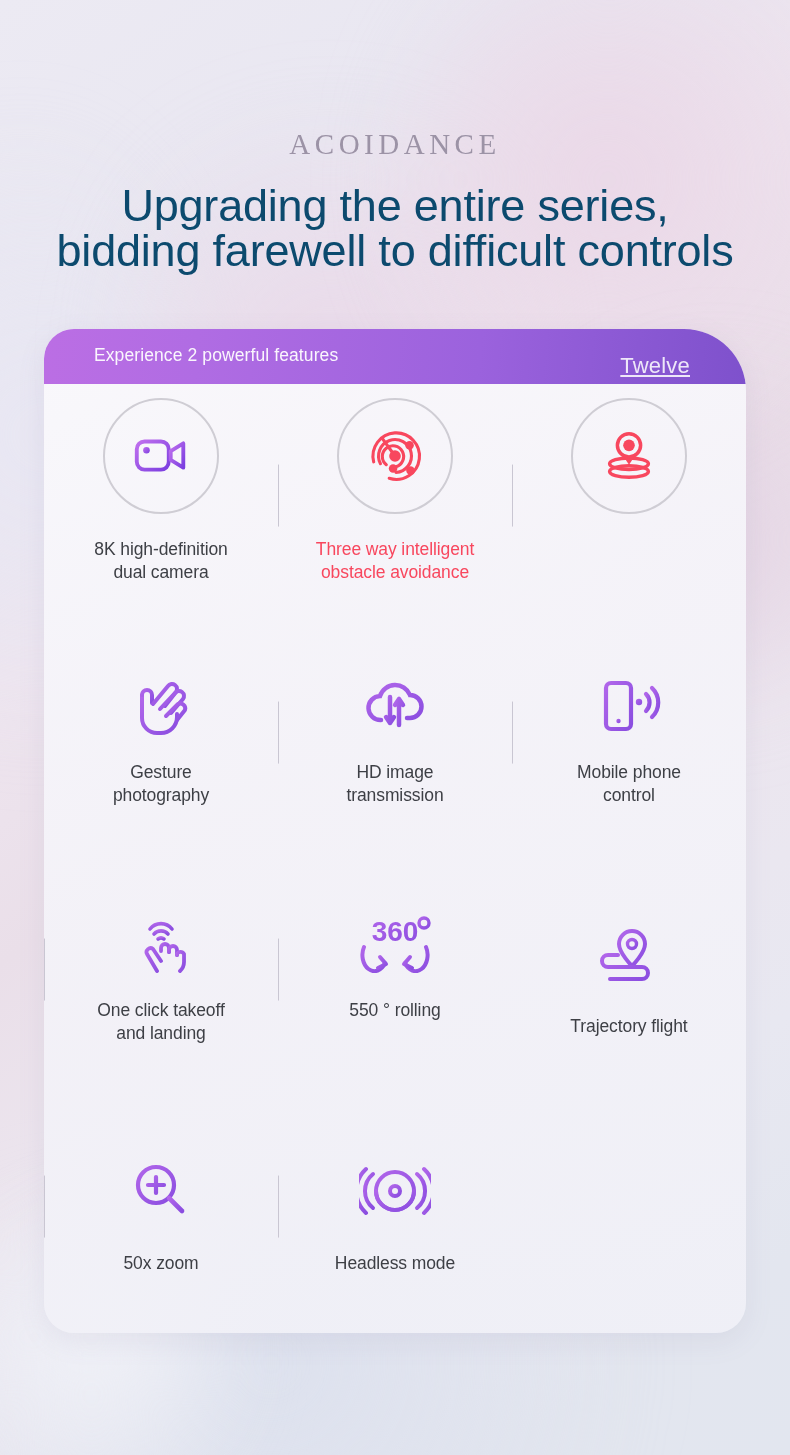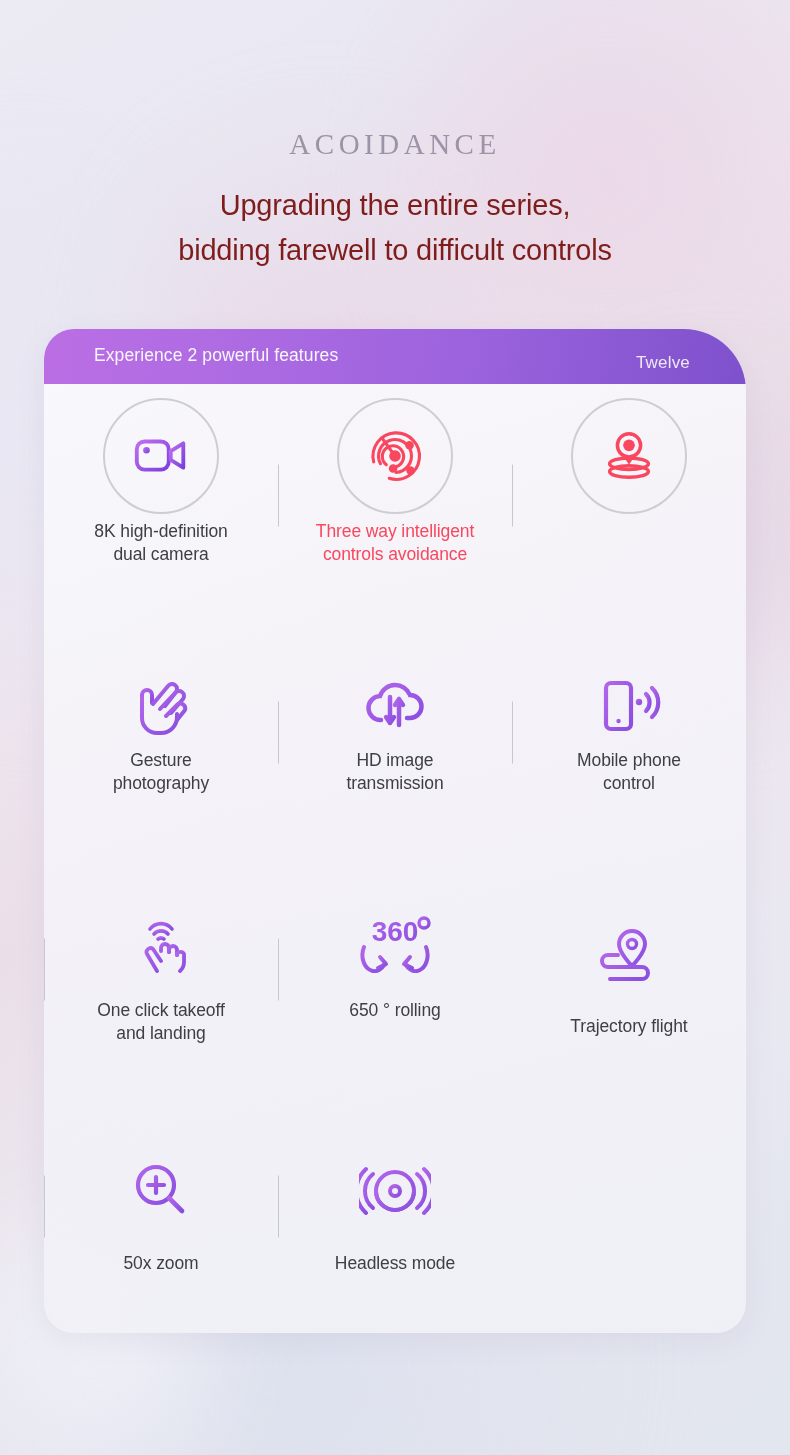--- a/index.html
+++ b/index.html
@@ -76,23 +76,23 @@
   .brand {
     margin-top: 128px;
     font-family: "Liberation Serif", serif;
     font-size: 29px;
     letter-spacing: 4.5px;
     color: #9c93a6;
     font-weight: 400;
   }
   .headline {
     margin-top: 22px;
-    font-size: 29px;
+    font-size: 45px;
     line-height: 45px;
-    color: #7f1d1d;
+    color: #0c4a6e;
     font-weight: 400;
     letter-spacing: -0.2px;
   }
 
   
   .card {
     position: absolute;
     left: 44px;
     top: 329px;
     width: 702px;
@@ -118,23 +118,24 @@
     left: 50px;
     top: 16px;
     font-size: 17.5px;
     color: #faf6fd;
     letter-spacing: 0.1px;
   }
   .banner-right {
     position: absolute;
     right: 56px;
     top: 24px;
-    font-size: 17px;
+    font-size: 22px;
     color: rgba(255,255,255,0.86);
     letter-spacing: 0.2px;
+    text-decoration: underline;
   }
 
   
   .grid {
     position: absolute;
     left: 0; right: 0;
     top: 55px;
     bottom: 0;
     display: grid;
     grid-template-columns: repeat(3, 1fr);
@@ -181,23 +182,23 @@
     font-size: 17.5px;
     line-height: 23px;
     text-align: center;
     color: #3d3f45;
     white-space: pre-line;
     letter-spacing: -0.1px;
   }
   .cell-label.accent { color: #f8475e; }
 
   
-  .grid .row-1 .cell-label { margin-top: 6px; }
+  .grid .row-1 .cell-label { margin-top: 24px; }
   .grid .row-2 .icon-wrap { margin-top: 16px; }
-  .grid .row-2 .cell-label { margin-top: 12px; }
+  .grid .row-2 .cell-label { margin-top: 24px; }
   .grid .row-3 .icon-wrap { margin-top: 14px; }
   .grid .row-3 .cell-label { margin-top: 26px; }
   .grid .row-4 .icon-wrap { margin-top: 26px; }
   .grid .row-4 .cell-label { margin-top: 30px; }
 </style>
 </head>
 <body>
 
 <div class="bg-root">
   <div class="bg-blob blob-lav-left"></div>
@@ -253,21 +254,21 @@
             <path d="M23 41 A11 11 0 1 1 33 43"></path>
             <path d="M19 14 L32 32"></path>
           </g>
           <circle cx="32" cy="32" r="6" fill="#f8475e"></circle>
           <circle cx="47" cy="21" r="4.4" fill="#f8475e"></circle>
           <circle cx="30" cy="45" r="4.4" fill="#f8475e"></circle>
           <circle cx="48" cy="47" r="4.4" fill="#f8475e"></circle>
         </svg>
       </div>
       <div class="cell-label accent">Three way intelligent
-controls avoidance</div>
+obstacle avoidance</div>
     </div>
 
     <div class="cell row-1">
       <div class="divider"></div>
       <div class="icon-wrap circled">
         <svg class="icon-svg" width="62" height="62" viewBox="0 0 64 64">
           <g fill="none" stroke="#f8475e" stroke-width="3.6">
             <circle cx="32" cy="21" r="12"></circle>
             <ellipse cx="32" cy="40" rx="20" ry="6"></ellipse>
             <ellipse cx="32" cy="48" rx="20" ry="6"></ellipse>
@@ -383,21 +384,21 @@
           <text x="41" y="28" text-anchor="middle" font-family="'Liberation Sans', sans-serif" font-size="28" font-weight="bold" fill="url(#g360)">360</text>
           <circle cx="70" cy="10" r="5" fill="none" stroke="url(#g360)" stroke-width="3.4"></circle>
           <g fill="none" stroke="url(#g360)" stroke-width="4" stroke-linecap="round" stroke-linejoin="round">
             <path d="M10 34 a12 16 0 0 0 21 16"></path>
             <path d="M26 44 L32 51 L24 55"></path>
             <path d="M72 34 a12 16 0 0 1 -21 16"></path>
             <path d="M56 44 L50 51 L58 55"></path>
           </g>
         </svg>
       </div>
-      <div class="cell-label">650 ° rolling</div>
+      <div class="cell-label">550 ° rolling</div>
     </div>
 
     <div class="cell row-4 no-div">
 
       <div class="icon-wrap plain">
         <svg class="icon-svg" width="66" height="62" viewBox="0 0 66 62">
           <defs>
             <linearGradient id="gRoute" x1="0" y1="0" x2="1" y2="1">
               <stop offset="0%" stop-color="#b166ea"></stop>
               <stop offset="100%" stop-color="#8a4de0"></stop>

